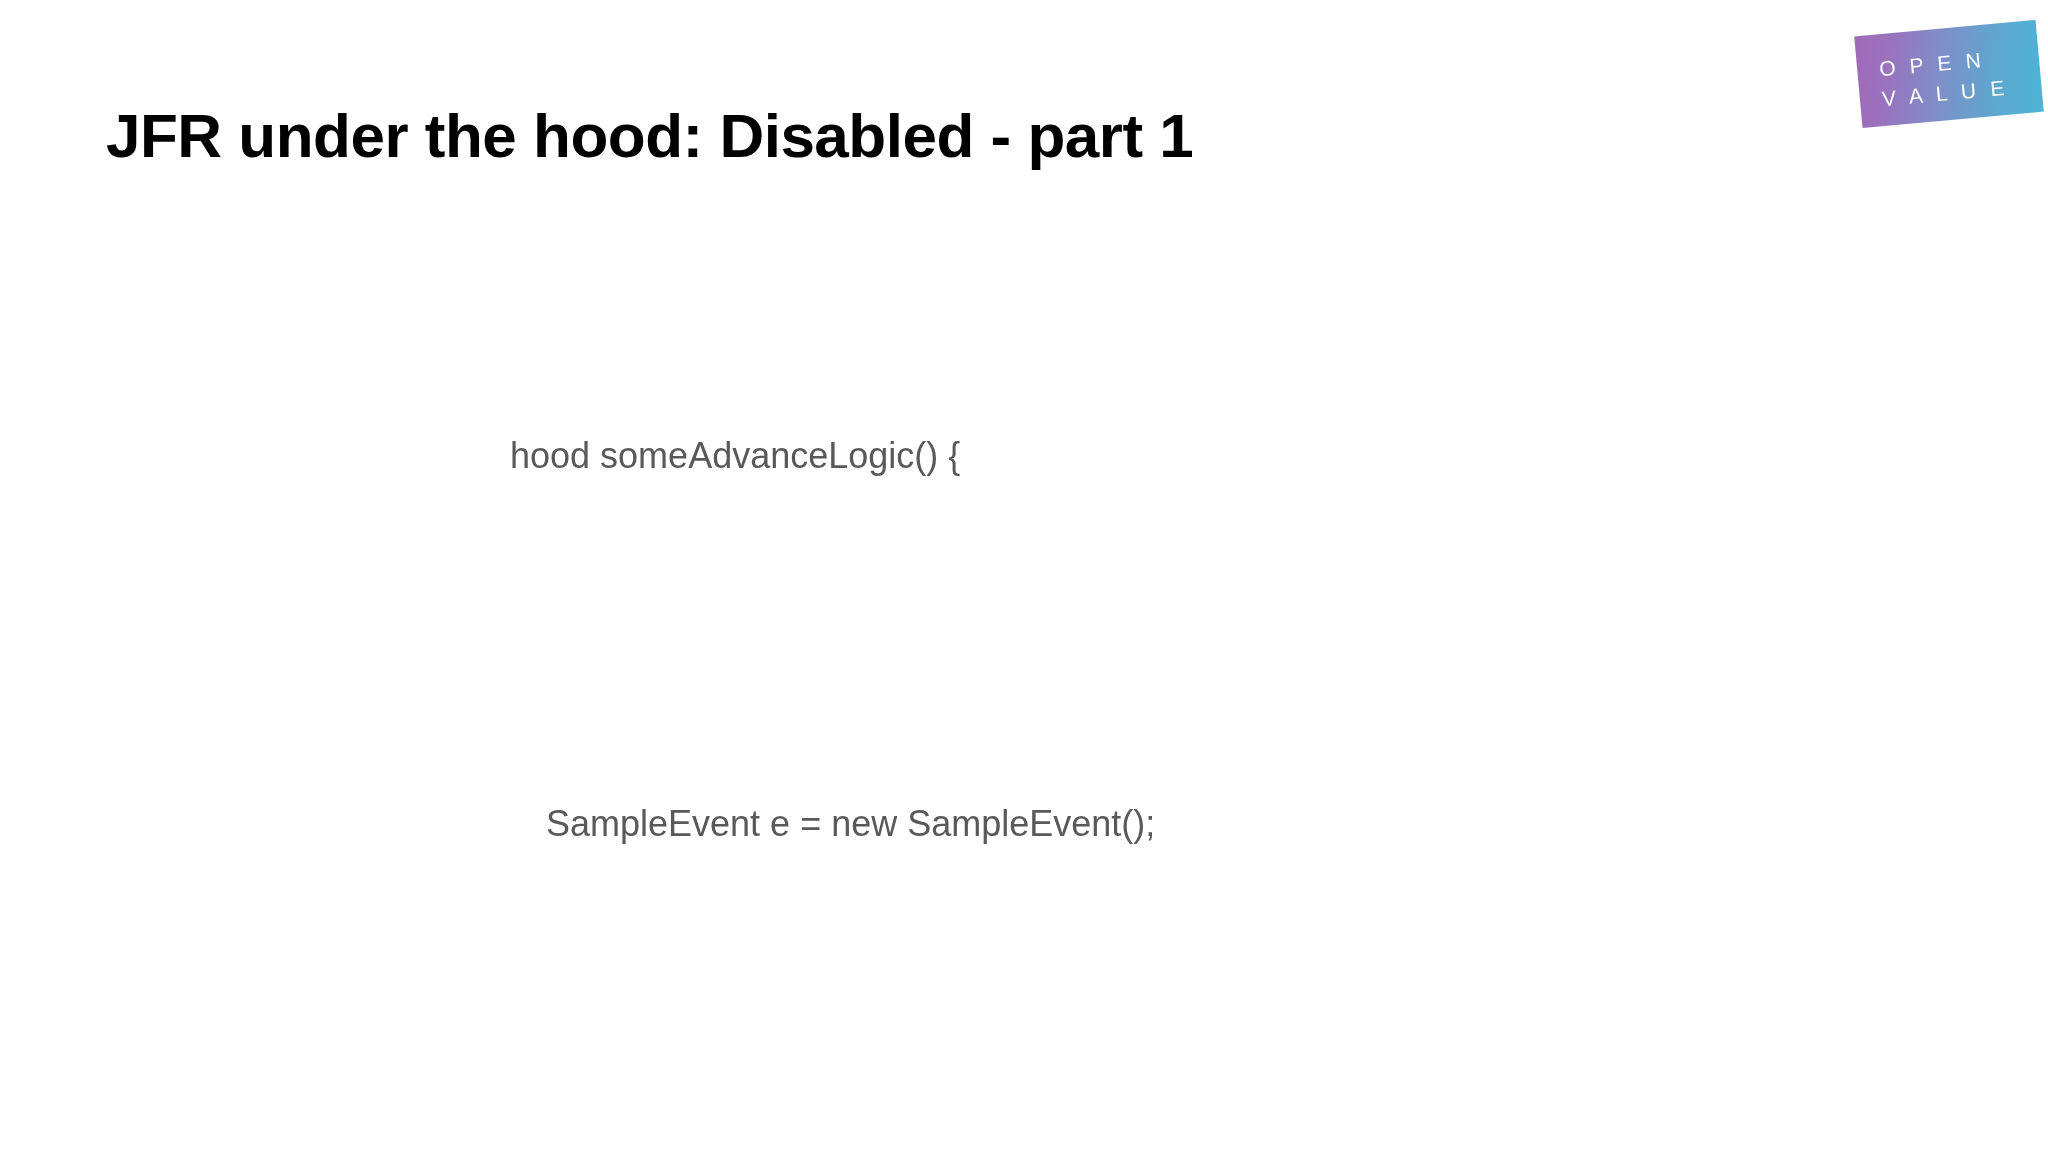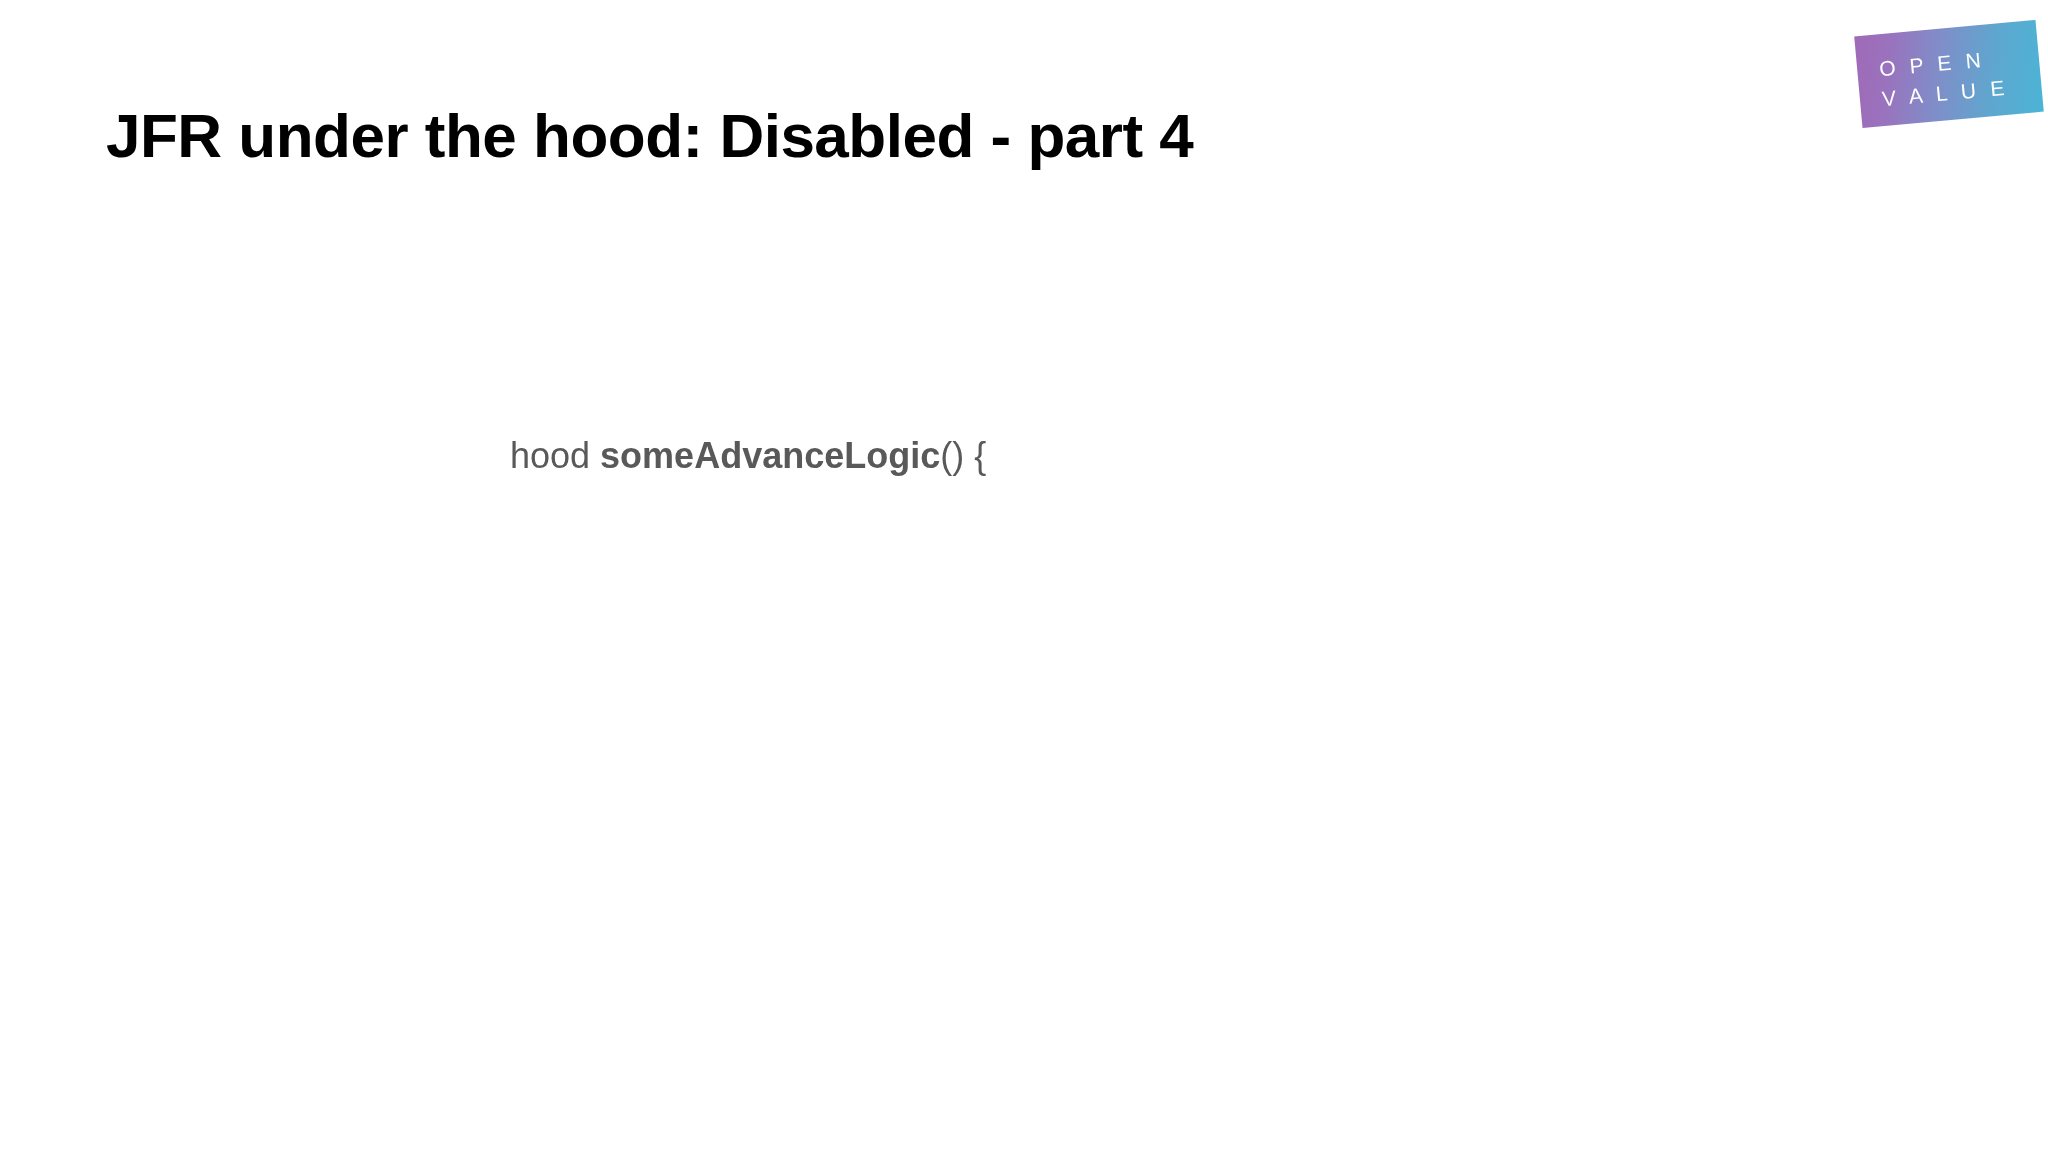--- a/index.html
+++ b/index.html
@@ -71,42 +71,43 @@
     white-space: pre;
   }
   .code-line {
     white-space: pre;
     min-height: 49px;
   }
   .code-line.blank { height: 25px; min-height: 25px; }
 
   .ind1 { display: inline-block; width: 36px; }
 
-  .b  { font-weight: 700; }
+  .b  { font-weight: 400; }
 </style>
 </head>
 <body>
 
 <div class="slide">
 
-  <div class="slide-title">JFR under the hood: Disabled - part 4</div>
+  <div class="slide-title">JFR under the hood: Disabled - part 1</div>
 
   <div class="logo">
     <div class="logo-text">
       <span class="logo-line">O P E N</span>
       <span class="logo-line">V A L U E</span>
     </div>
   </div>
 
   <div class="code-block">
 
     <div class="code-line"><span>hood </span><span class="b">someAdvanceLogic</span><span>() {</span></div>
 
     <div class="code-line blank"></div>
 
+    <div class="code-line"><span class="ind1"></span><span>SampleEvent e = new SampleEvent();</span></div>
 
     <div class="code-line blank"></div>
 
     
 
     
 
     
 
     

